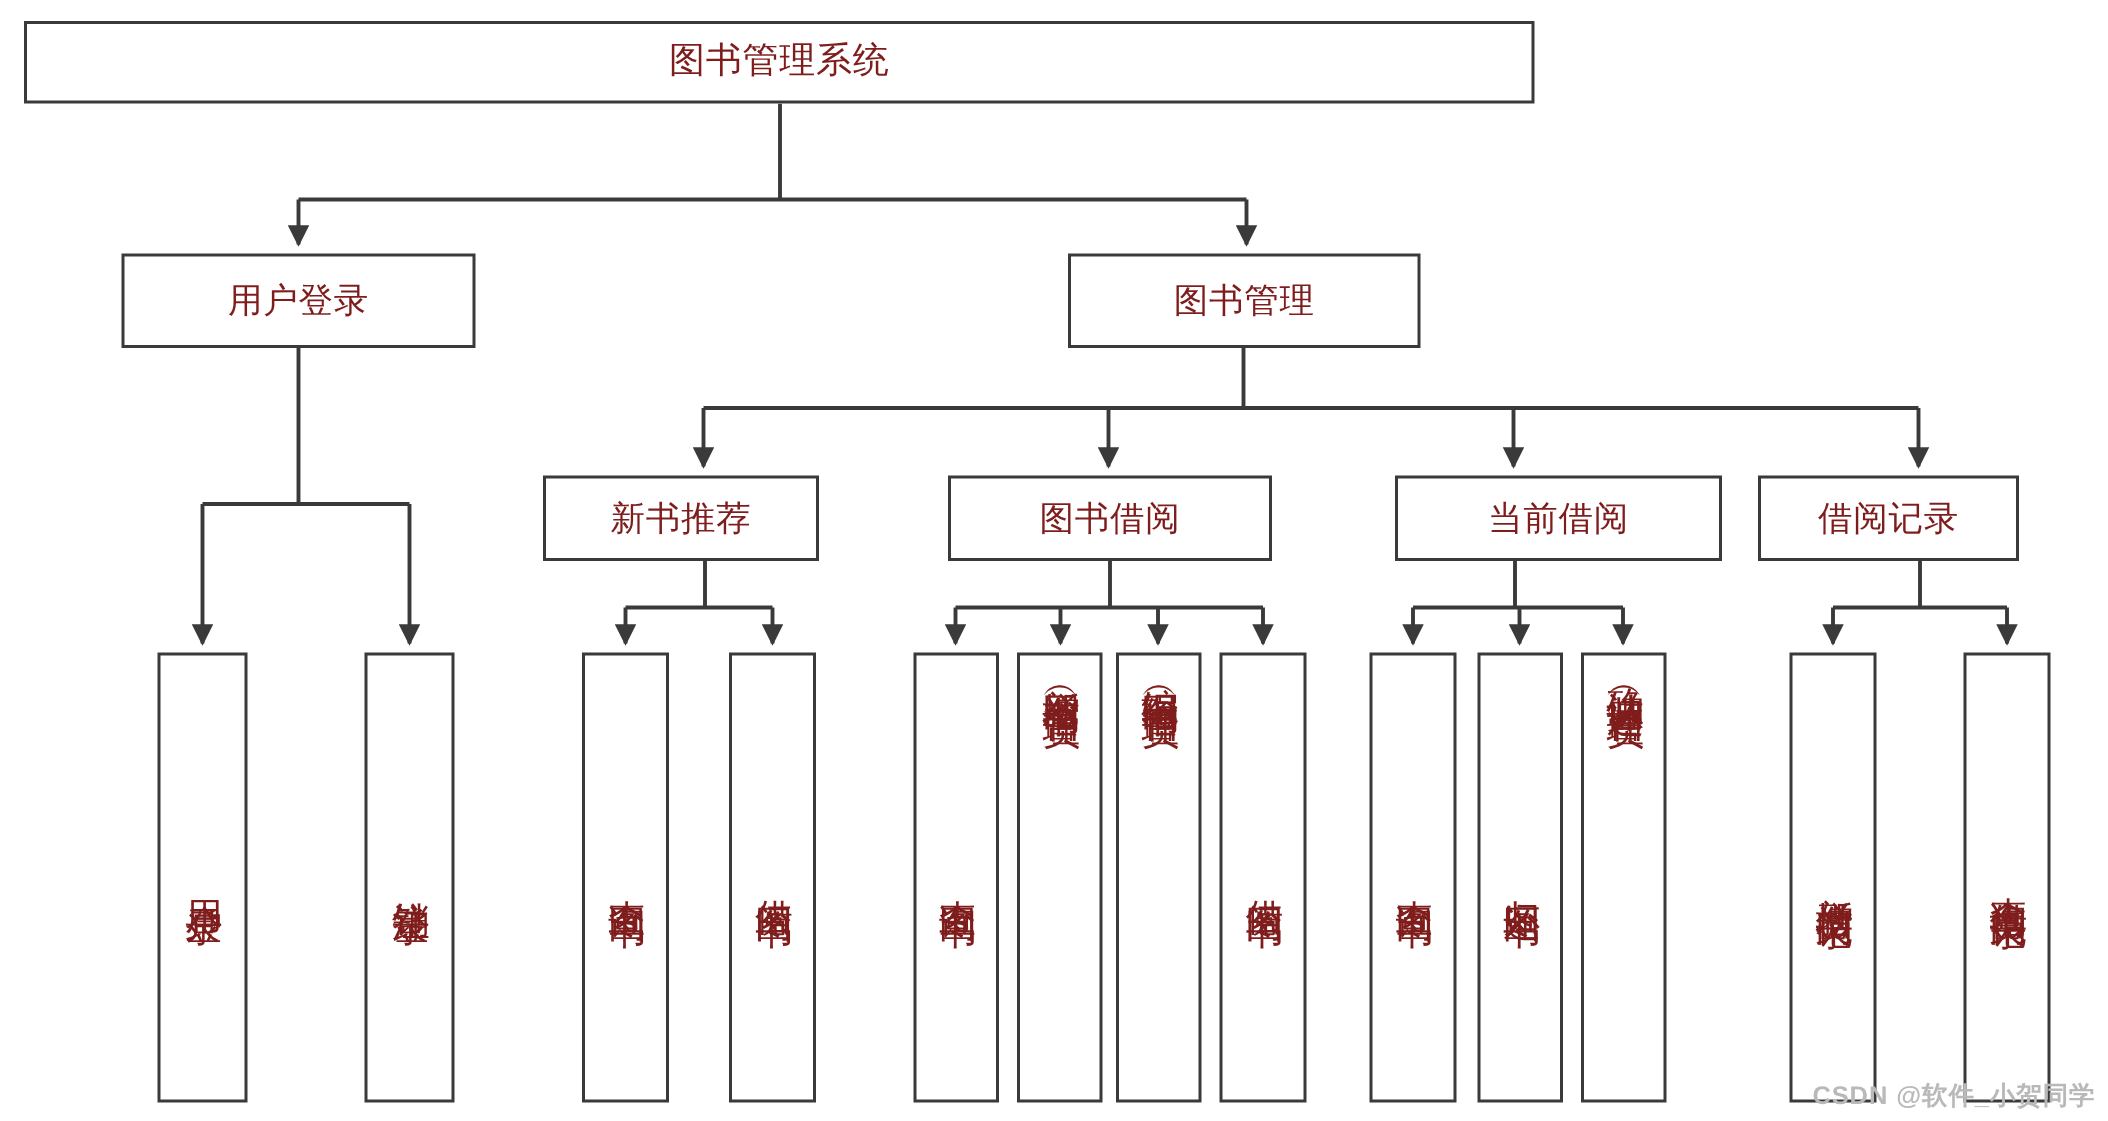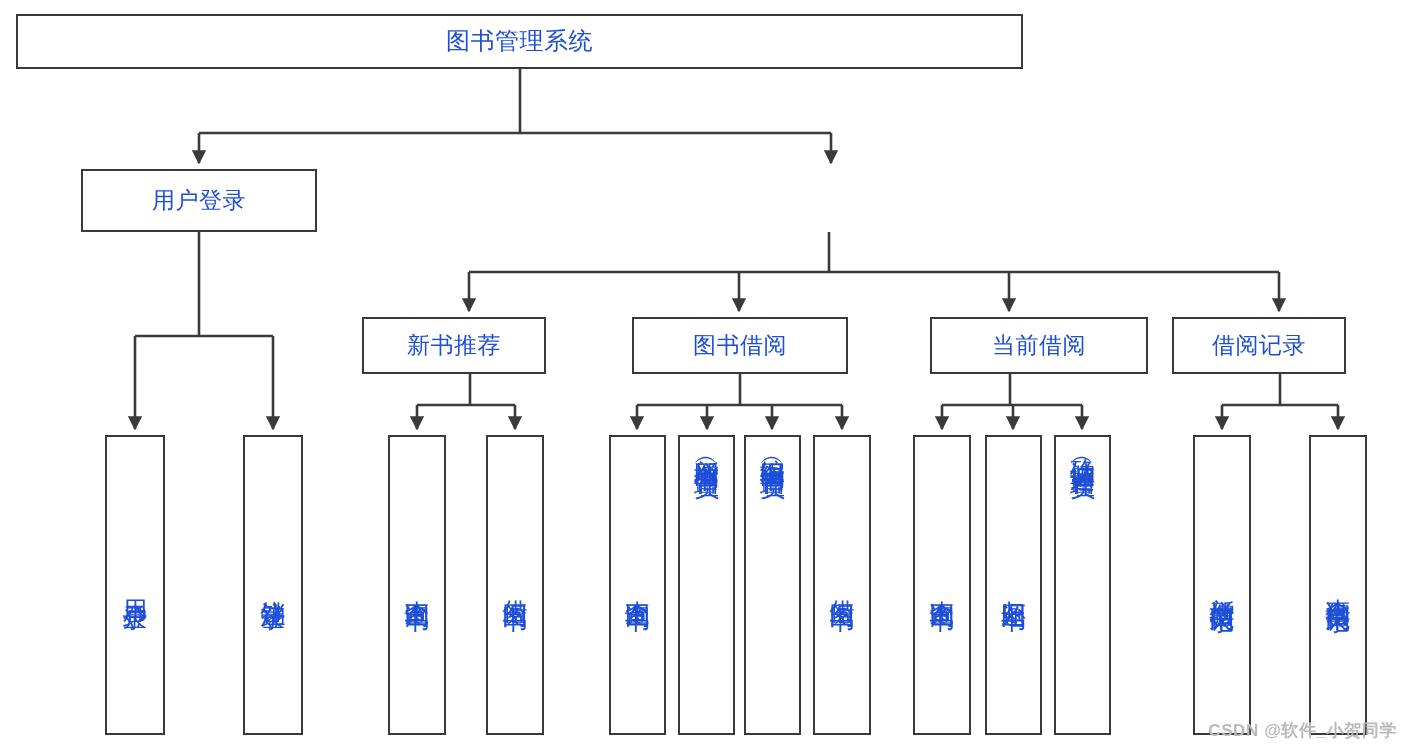--- a/index.html
+++ b/index.html
@@ -31,21 +31,21 @@
     position: absolute;
     box-sizing: border-box;
     background: #ffffff;
     border: 2.4px solid #3a3a3a;
     display: flex;
     align-items: center;
     justify-content: center;
     overflow: hidden;
   }
   .node-label {
-    color: #1d4ed8;
+    color: #7f1d1d;
     letter-spacing: 0.5px;
     white-space: nowrap;
   }
   .node.horizontal .node-label {
     font-size: 23px;
     line-height: 1.1;
   }
   .node.root .node-label {
     font-size: 24px;
   }
@@ -132,20 +132,23 @@
     </g>
   </svg>
 
   <div class="node root horizontal" id="node-root" style="left: 16px; top: 14px; width: 1007px; height: 55px;">
     <span class="node-label">图书管理系统</span>
   </div>
 
   <div class="node horizontal" id="node-l2-0" style="left: 81px; top: 169px; width: 236px; height: 63px;">
     <span class="node-label">用户登录</span>
   </div>
+  <div class="node horizontal" id="node-l2-1" style="left: 712px; top: 169px; width: 235px; height: 63px;">
+    <span class="node-label">图书管理</span>
+  </div>
 
   <div class="node horizontal" id="node-l3-0" style="left: 362px; top: 317px; width: 184px; height: 57px;">
     <span class="node-label">新书推荐</span>
   </div>
   <div class="node horizontal" id="node-l3-1" style="left: 632px; top: 317px; width: 216px; height: 57px; justify-content: center;">
     <span class="node-label">图书借阅</span>
   </div>
   <div class="node horizontal" id="node-l3-2" style="left: 902px; top: 317px; width: 218px; height: 57px; margin-left: 28px;">
     <span class="node-label">当前借阅</span>
   </div>

